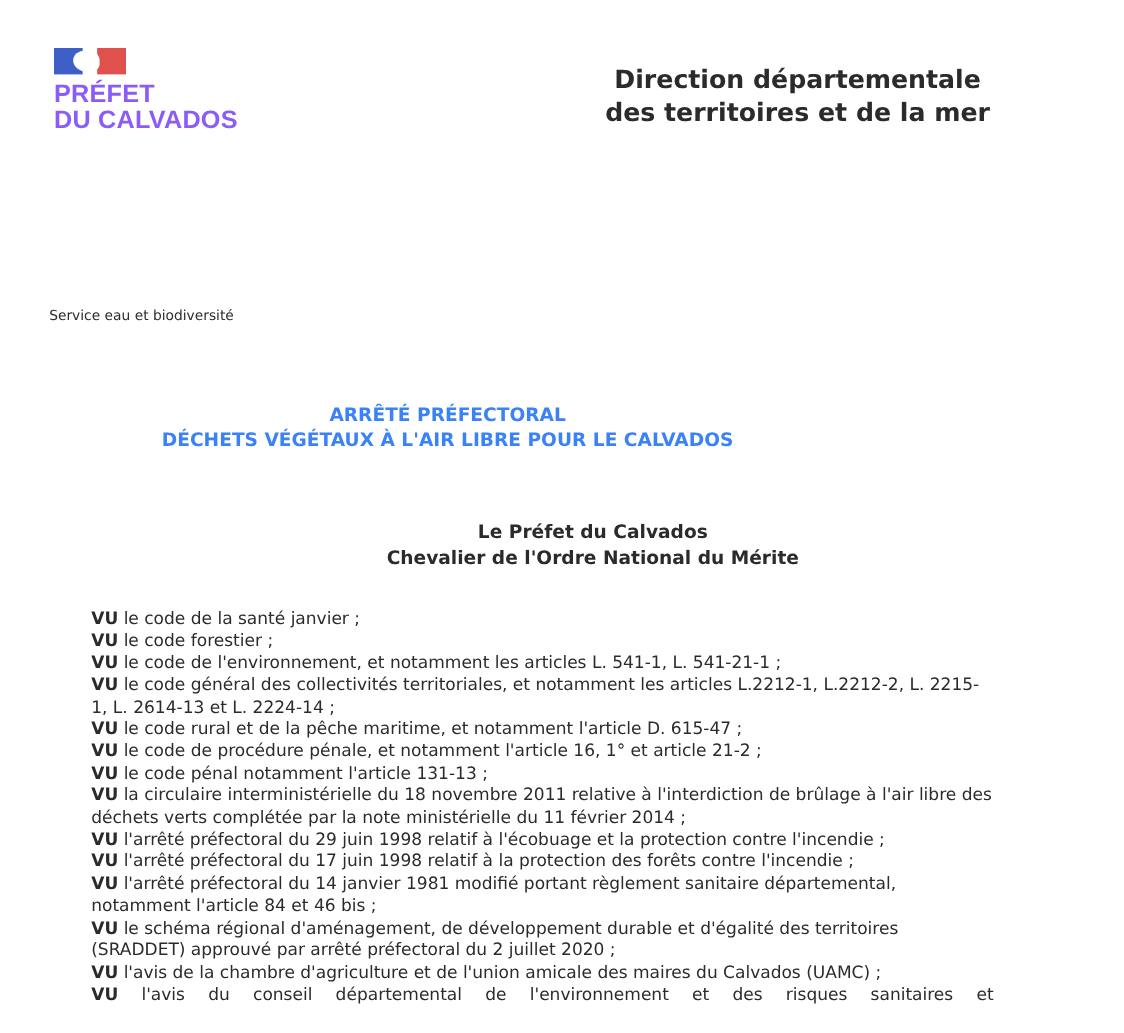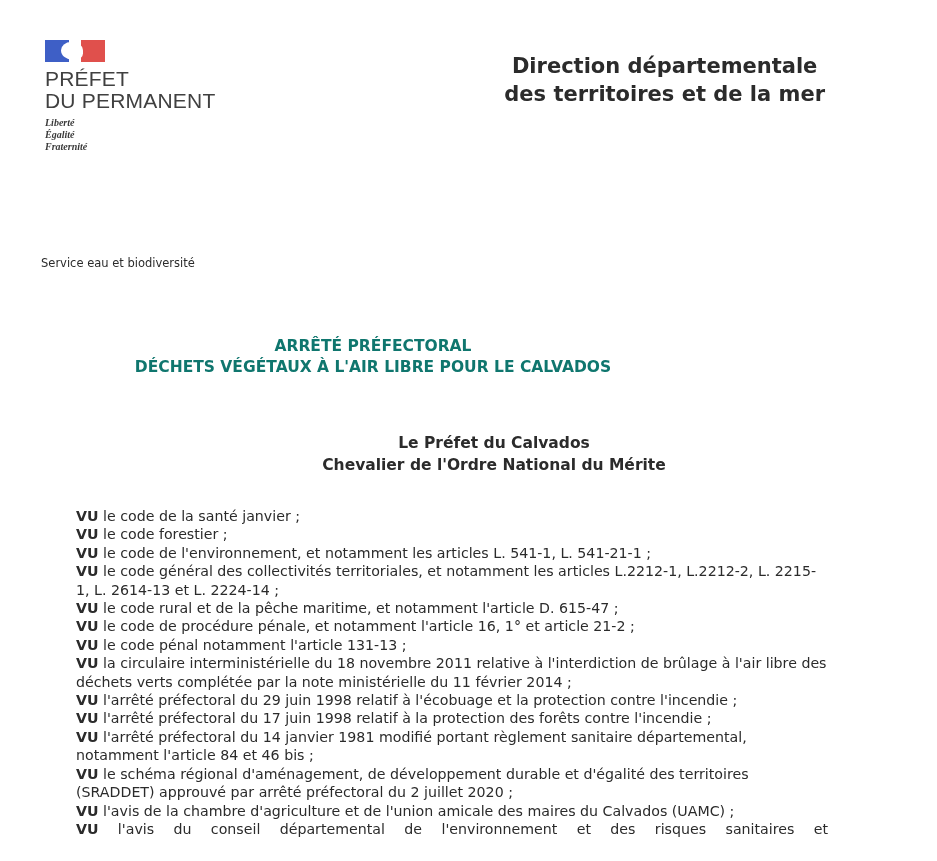--- a/index.html
+++ b/index.html
@@ -53,24 +53,24 @@
       position: absolute;
       left: 16px;
       top: 2px;
       width: 22px;
       height: 18px;
       background: #ffffff;
       border-radius: 50% 50% 40% 60%;
     }
     .prefet-title {
       font-family: "Liberation Sans", sans-serif;
-      font-weight: normal;
+      font-weight: bold;
       font-size: 21px;
       line-height: 22px;
-      color: #404040;
+      color: #8b5cf6;
       margin-top: 6px;
       letter-spacing: 0.2px;
     }
     .motto {
       font-family: "Liberation Serif", serif;
       font-style: italic;
       font-weight: bold;
       font-size: 10px;
       line-height: 12px;
       color: #3a3a3a;
@@ -96,21 +96,21 @@
     }
     .arrete-title {
       position: absolute;
       left: 0;
       width: 746px;
       top: 336px;
       text-align: center;
       font-weight: bold;
       font-size: 15.5px;
       line-height: 21px;
-      color: #0f766e;
+      color: #3b82f6;
     }
     .prefet-subtitle {
       position: absolute;
       left: 0;
       width: 900px;
       top: 432px;
       text-align: center;
       font-weight: bold;
       font-size: 15.5px;
       line-height: 22px;
@@ -142,26 +142,21 @@
 
 <div class="logo-block">
   <div class="flag">
     <div class="blue"></div>
     <div class="white"></div>
     <div class="red"></div>
     <div class="marianne"></div>
   </div>
   <div class="prefet-title">
     <div>PRÉFET</div>
-    <div>DU PERMANENT</div>
-  </div>
-  <div class="motto">
-    <div>Liberté</div>
-    <div>Égalité</div>
-    <div>Fraternité</div>
+    <div>DU CALVADOS</div>
   </div>
 </div>
 
 <div class="direction">
   <div>Direction départementale</div>
   <div>des territoires et de la mer</div>
 </div>
 
 <div class="service">Service eau et biodiversité</div>
 

